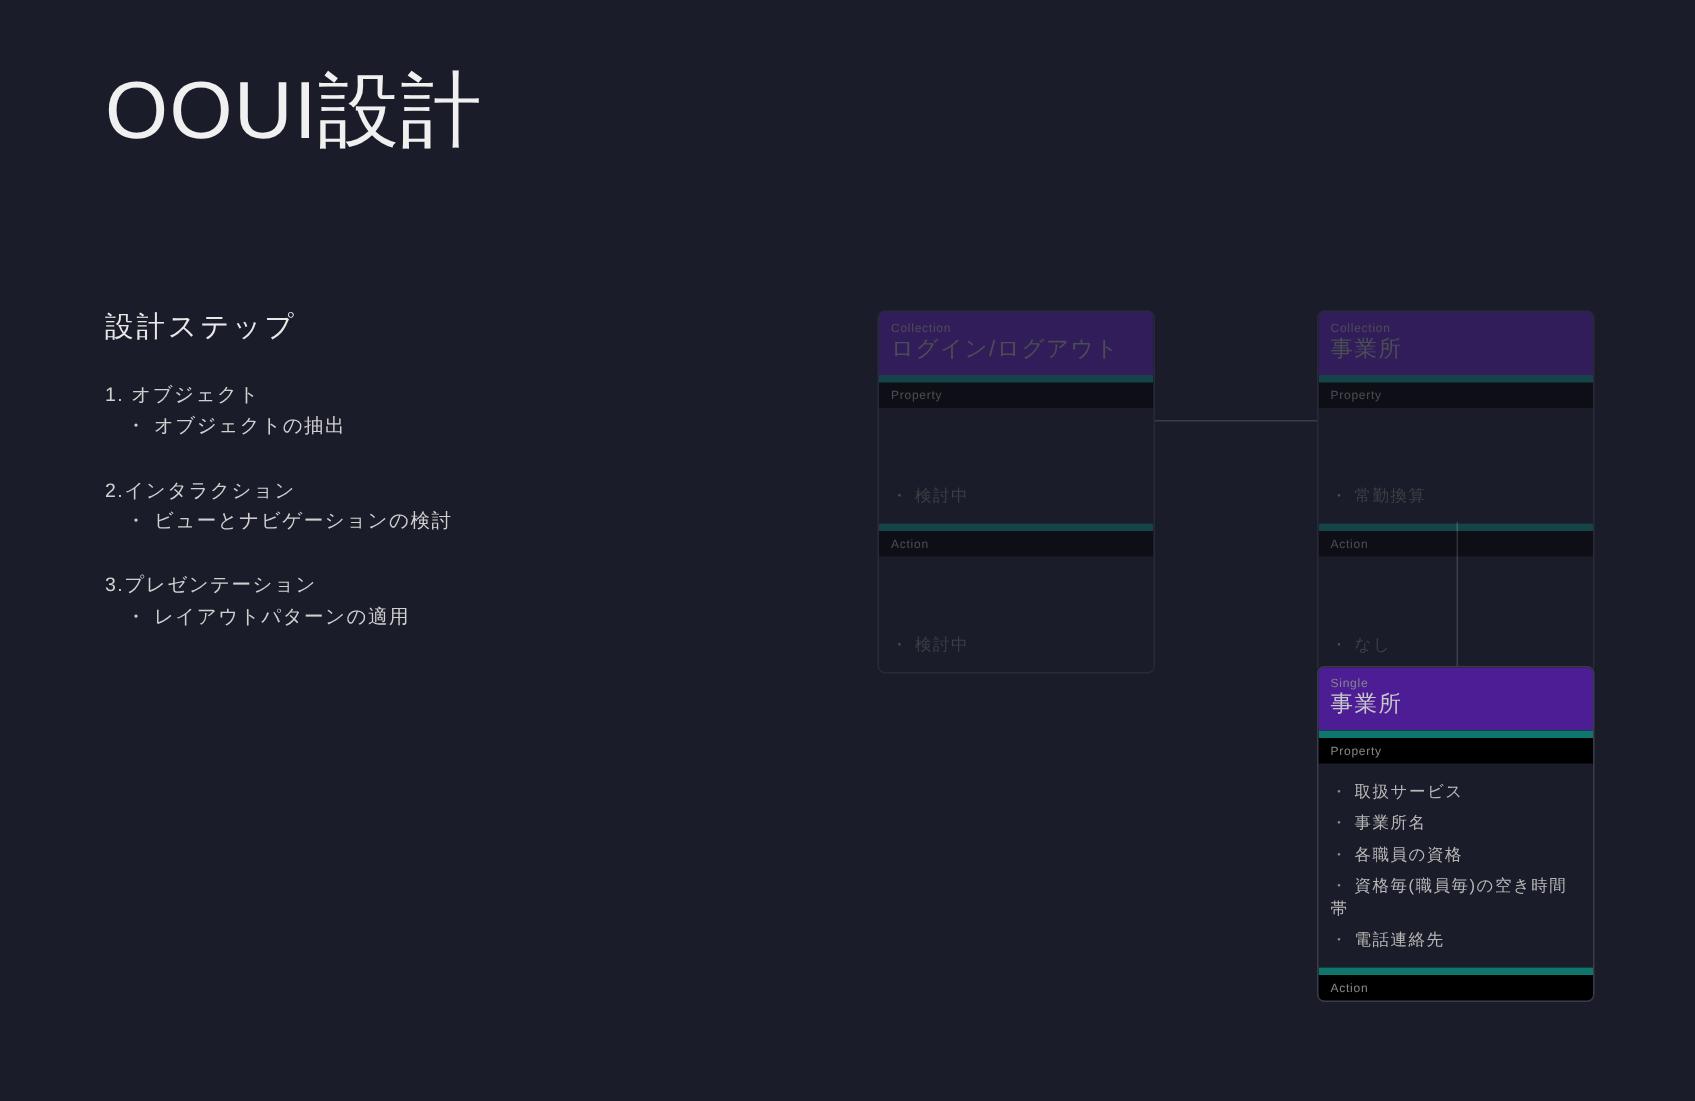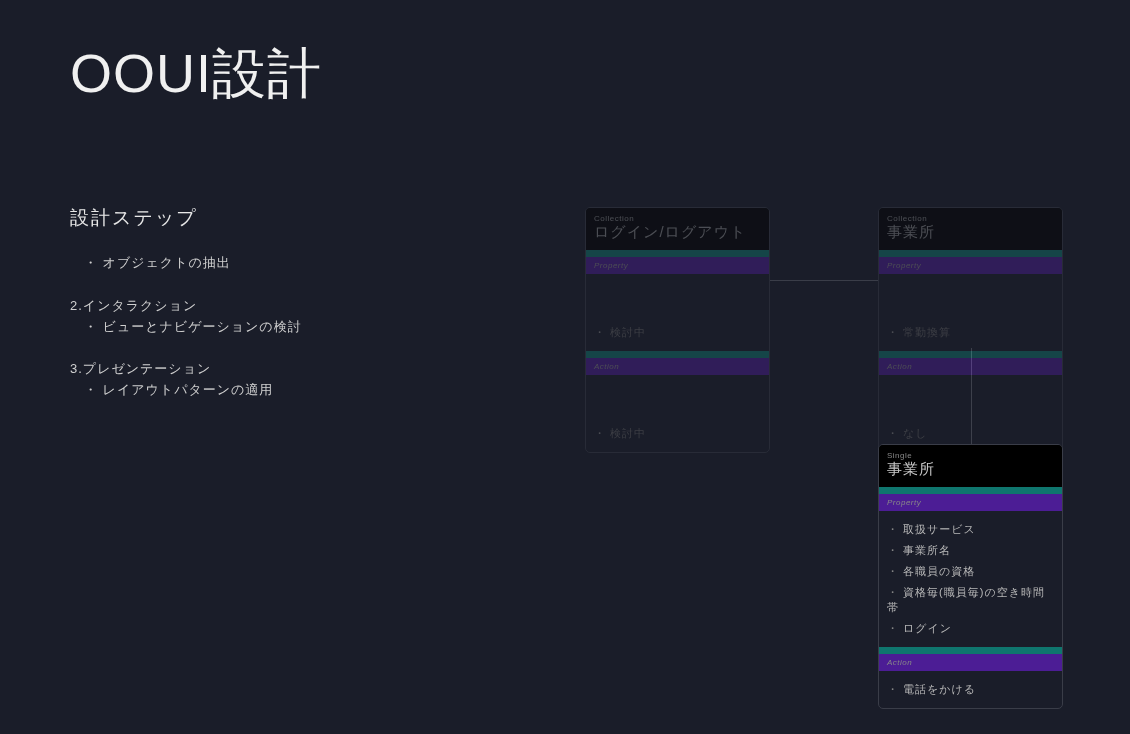--- a/index.html
+++ b/index.html
@@ -54,28 +54,27 @@
       width: 185px;
       border: 1px solid #3a3d48;
       border-radius: 5px;
       background: #1a1d29;
       overflow: hidden;
     }
     .card.dim {
       opacity: 0.45;
     }
     .card-header {
+      background: #4c1d95;
+      padding: 6px 8px 8px 8px;
+    }
+    .card-section-header {
       background: #000000;
-      padding: 6px 8px 8px 8px;
-    }
-    .card-section-header {
-      background: #4c1d95;
       padding: 4px 8px 4px 8px;
-      border-top: 7px solid #0f766e;
-      font-style: italic;
+      border-top: 5px solid #0f766e;
     }
     .card-type {
       font-size: 8px;
       color: #888;
       letter-spacing: 0.5px;
     }
     .card-title {
       font-size: 15px;
       color: #c8c8c8;
       margin-top: 0;
@@ -119,20 +118,21 @@
   </style>
 </head>
 <body>
 
 <h1 class="page-title">OOUI設計</h1>
 
 <h2 class="section-heading">設計ステップ</h2>
 
 <div class="steps">
   <div class="step-block">
+    <div>1. オブジェクト</div>
     <div class="step-sub">・ オブジェクトの抽出</div>
   </div>
   <div class="step-block">
     <div>2.インタラクション</div>
     <div class="step-sub">・ ビューとナビゲーションの検討</div>
   </div>
   <div class="step-block">
     <div>3.プレゼンテーション</div>
     <div class="step-sub">・ レイアウトパターンの適用</div>
   </div>
@@ -186,21 +186,18 @@
     <div class="card-title">事業所</div>
   </div>
   <div class="card-section-header">
     <div class="card-section-label">Property</div>
   </div>
   <div class="card-body">
     <div class="card-item">取扱サービス</div>
     <div class="card-item">事業所名</div>
     <div class="card-item">各職員の資格</div>
     <div class="card-item">資格毎(職員毎)の空き時間帯</div>
-    <div class="card-item">ログイン</div>
+    <div class="card-item">電話連絡先</div>
   </div>
   <div class="card-section-header">
     <div class="card-section-label">Action</div>
   </div>
-  <div class="card-body">
-    <div class="card-item">電話をかける</div>
-  </div>
 </div>
 
 </body></html>

